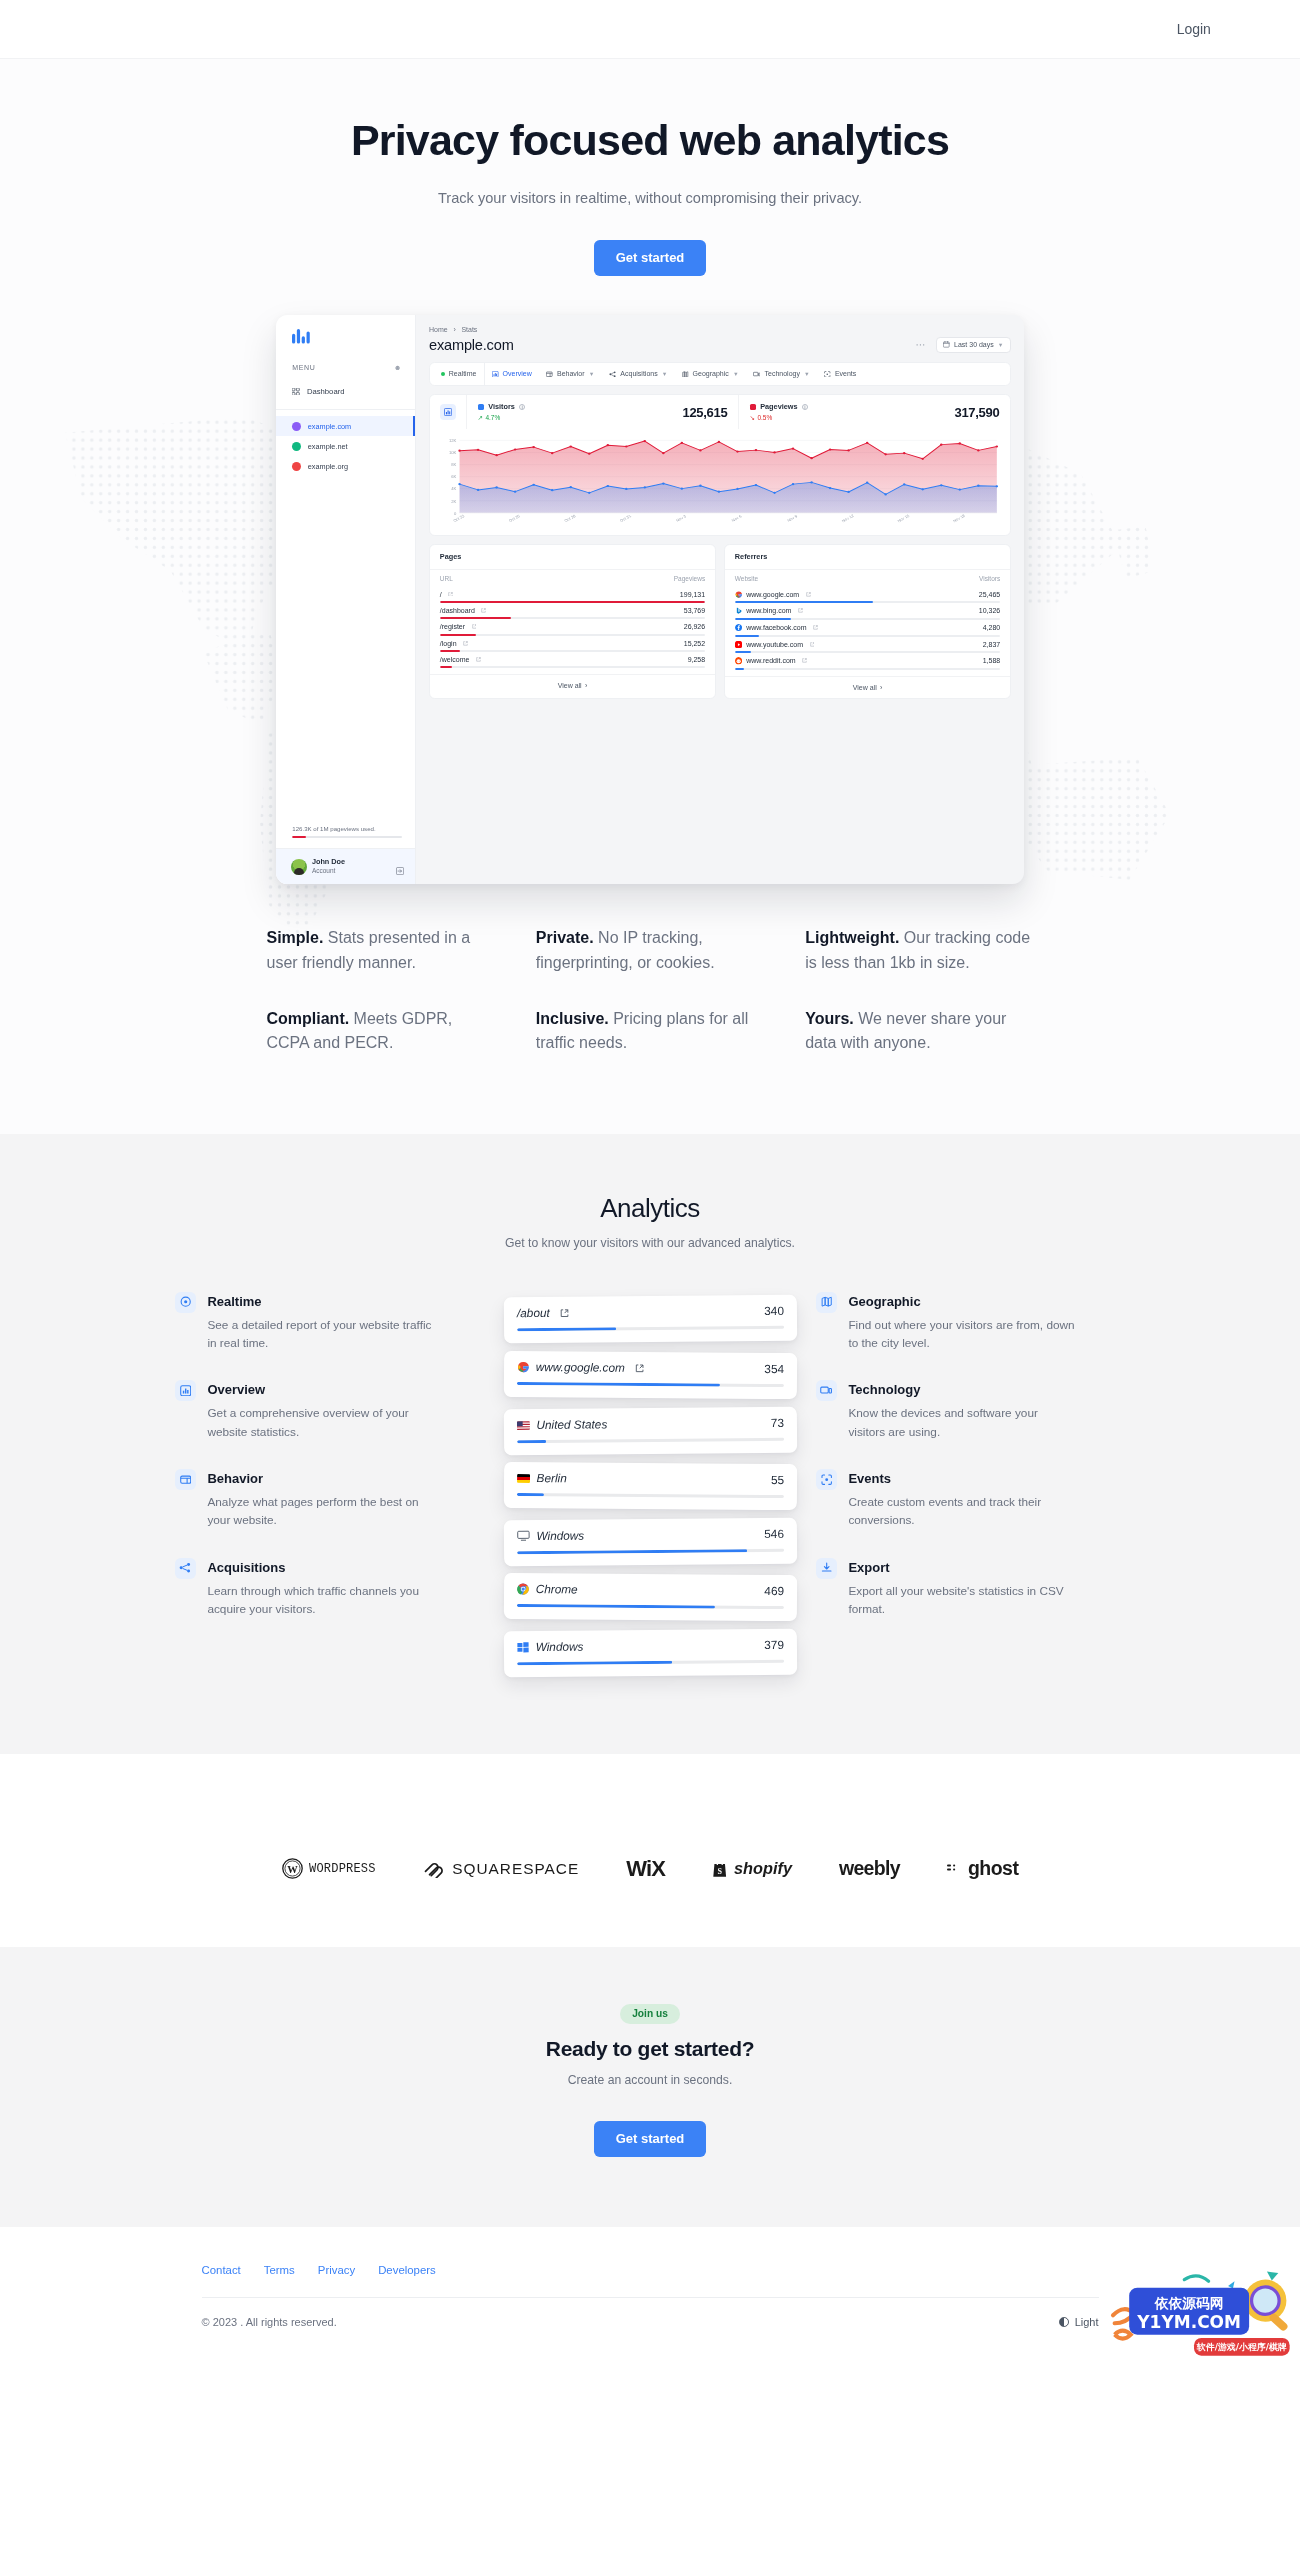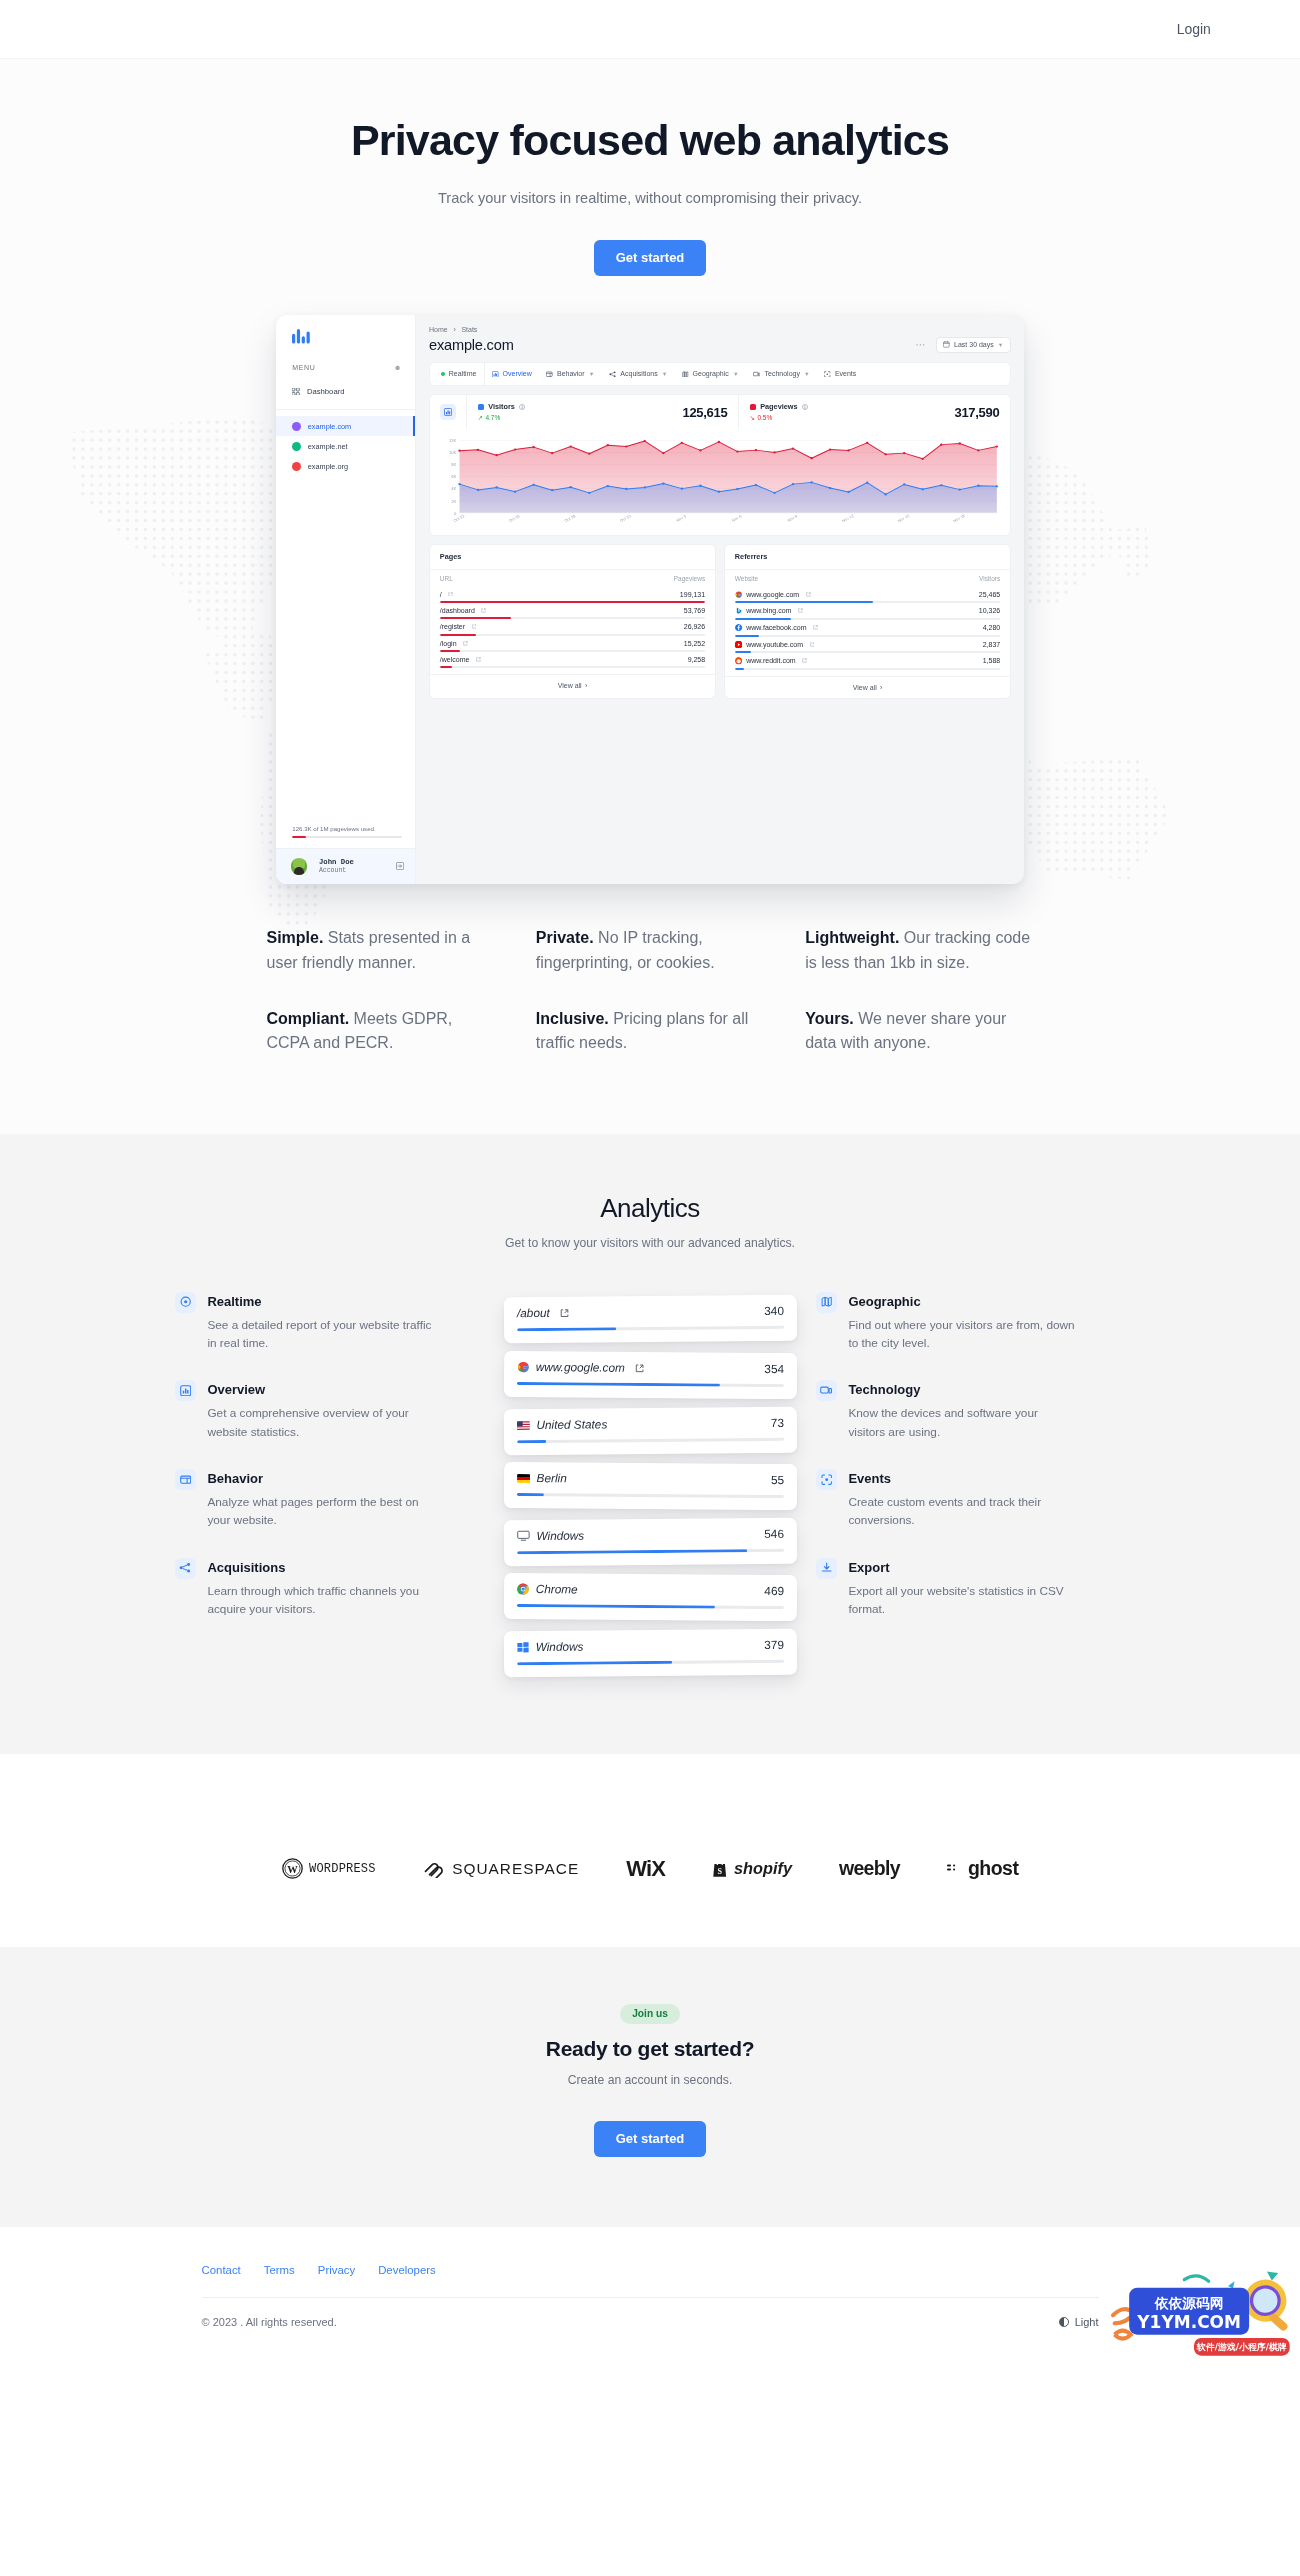--- a/index.html
+++ b/index.html
@@ -123,23 +123,23 @@
   .d-site.active::after{
     content:""; position:absolute; right:0; top:0; bottom:0; width:1.6px; background:#2563eb;
   }
   .dot { width: 9px; height: 9px; border-radius: 50%; flex: 0 0 9px; }
   .d-side-spacer { flex: 1 1 auto; }
   .d-usage { padding: 0 13px 9.8px 16.3px; }
   .d-usage-txt { font-size: 6.1px; color: #6b7280; margin-bottom: 4.1px; }
   .d-usage-bar { height: 2.4px; background: #e5e7eb; border-radius: 1.6px; overflow: hidden; }
   .d-usage-fill { height: 100%; background: #e01b39; border-radius: 1.6px; }
   .d-account {
-    display: flex; align-items: center; gap: 12px;
+    display: flex; align-items: flex-end; gap: 5px;
     padding: 9px 11.4px 9px 14.6px;
-    background: #f3f7ff; border-top: 0.8px solid #eef0f3; font-family: Liberation Mono, monospace;
+    background: #f3f7ff; border-top: 0.8px solid #eef0f3;
   }
   .d-avatar {
     width: 16.3px; height: 16.3px; border-radius: 50%;
     background: radial-gradient(circle at 50% 35%, #8bc34a 0 45%, #63a83a 46% 100%);
     position: relative; overflow: hidden; flex: 0 0 16.3px;
   }
   .d-avatar::after{
     content:""; position:absolute; left:3.3px; right:3.3px; bottom:0; height:7.3px;
     border-radius: 4.9px 4.9px 0 0; background:#2d2a28;
   }

